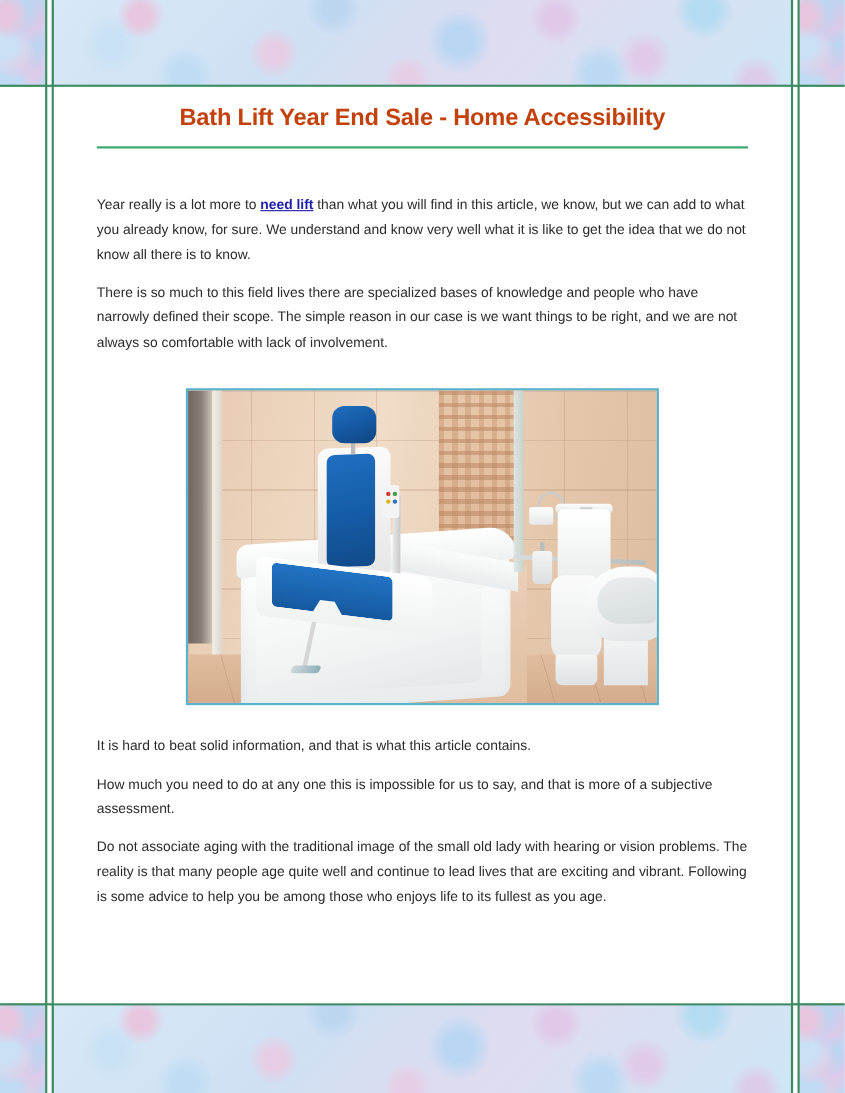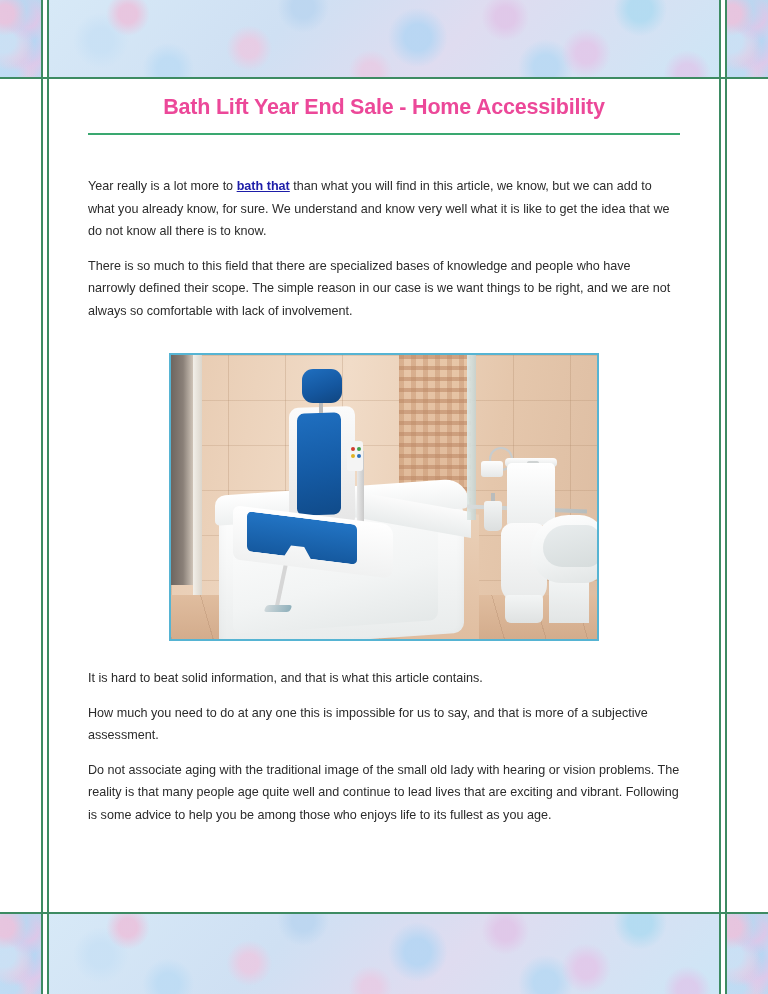--- a/index.html
+++ b/index.html
@@ -76,21 +76,21 @@
     background: #ffffff;
     overflow: hidden;
   }
 
   .doc-title {
     margin: 0;
     padding-top: 16px;
     text-align: center;
     font-size: 21.5px;
     font-weight: bold;
-    color: #ec4899;
+    color: #c2410c;
     letter-spacing: -0.2px;
     white-space: nowrap;
   }
 
   .title-rule {
     margin: 13px 0 0 0;
     height: 2px;
     background: #3aa870;
   }
 
@@ -361,24 +361,24 @@
   <div class="rule rule-h-bottom"></div>
 
   <div class="content">
 
     <h1 class="doc-title">Bath Lift Year End Sale -  Home Accessibility</h1>
 
     <div class="title-rule"></div>
 
 
     <p class="body-copy p-first">
-      <span>Year really is a lot more to </span><a class="inline-link" href="#">bath that</a><span> than what you will find in this article, we know, but we can add to what you already know, for sure. We understand and know very well what it is like to get the idea that we do not know all there is to know.</span>
+      <span>Year really is a lot more to </span><a class="inline-link" href="#">need lift</a><span> than what you will find in this article, we know, but we can add to what you already know, for sure. We understand and know very well what it is like to get the idea that we do not know all there is to know.</span>
     </p>
 
-    <p class="body-copy p-gap">There is so much to this field that there are specialized bases of knowledge and people who have narrowly defined their scope. The simple reason in our case is we want things to be right, and we are not always so comfortable with lack of involvement.</p>
+    <p class="body-copy p-gap">There is so much to this field lives there are specialized bases of knowledge and people who have narrowly defined their scope. The simple reason in our case is we want things to be right, and we are not always so comfortable with lack of involvement.</p>
 
     <div class="photo-wrap">
       <div class="photo">
         <div class="photo-inner">
           <div class="wall-fix"></div>
           <div class="mosaic"></div>
           <div class="screen-left"></div>
           <div class="screen-left-frame"></div>
           <div class="floor"></div>
 

